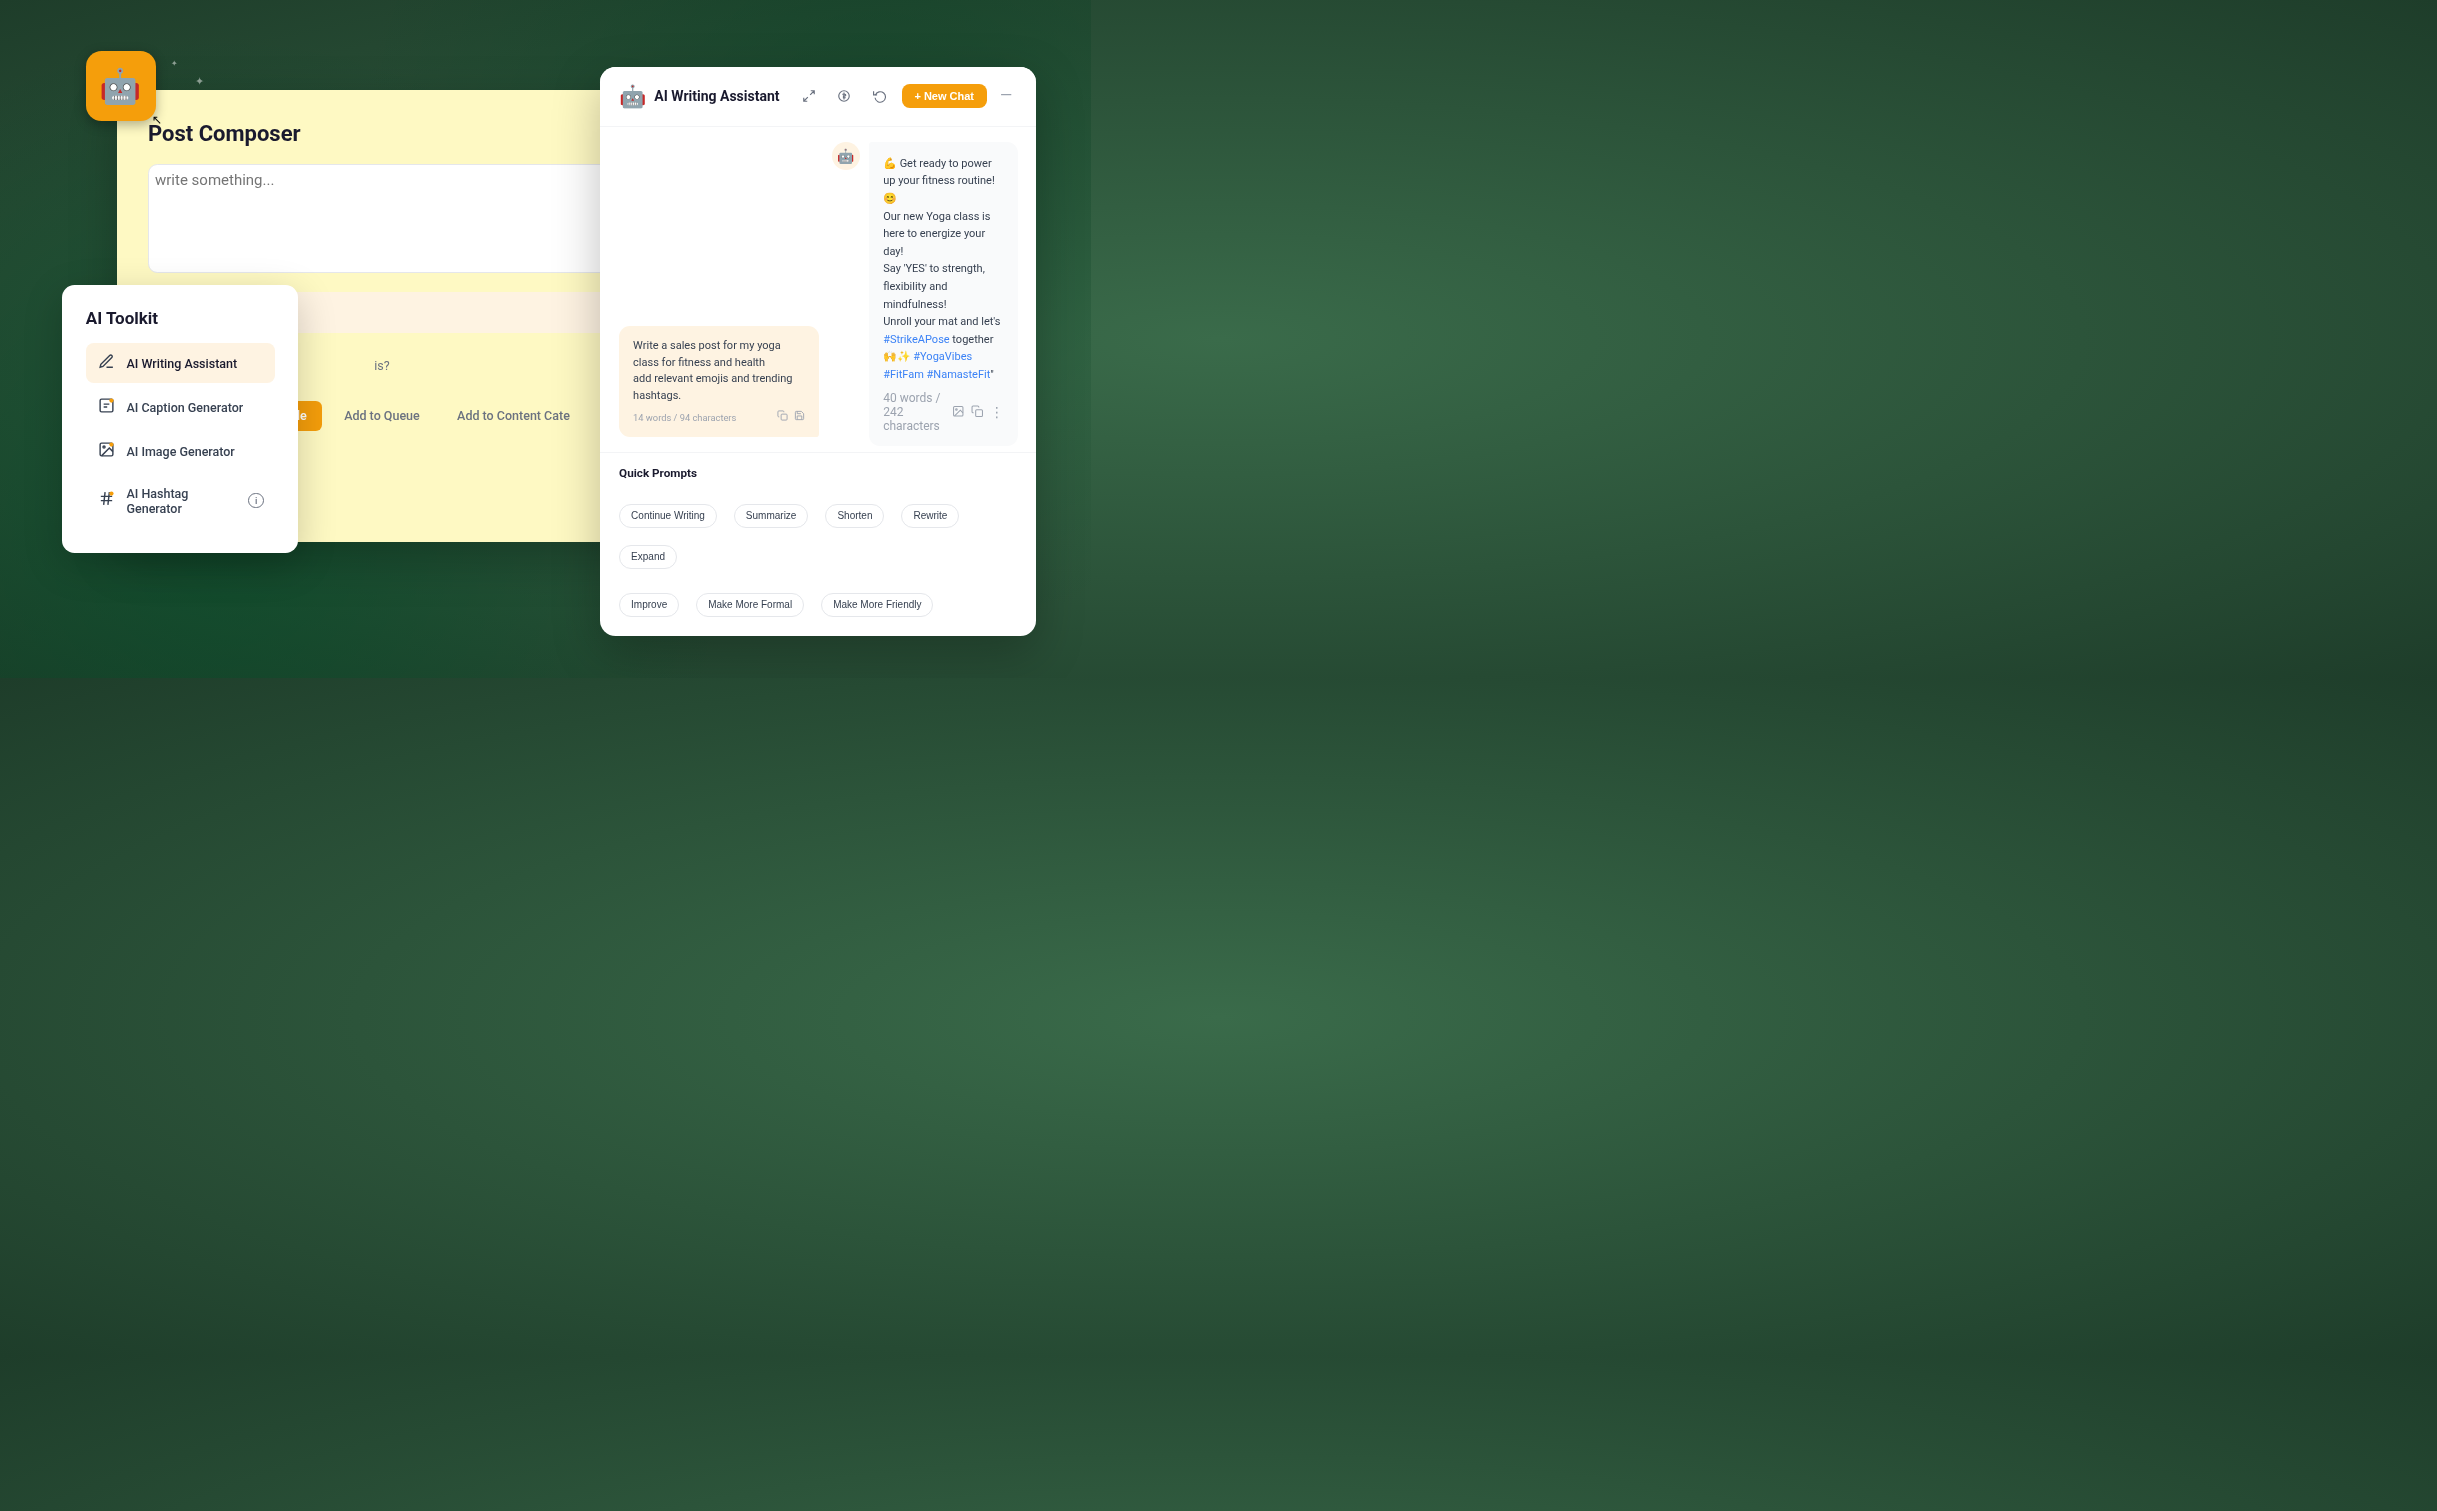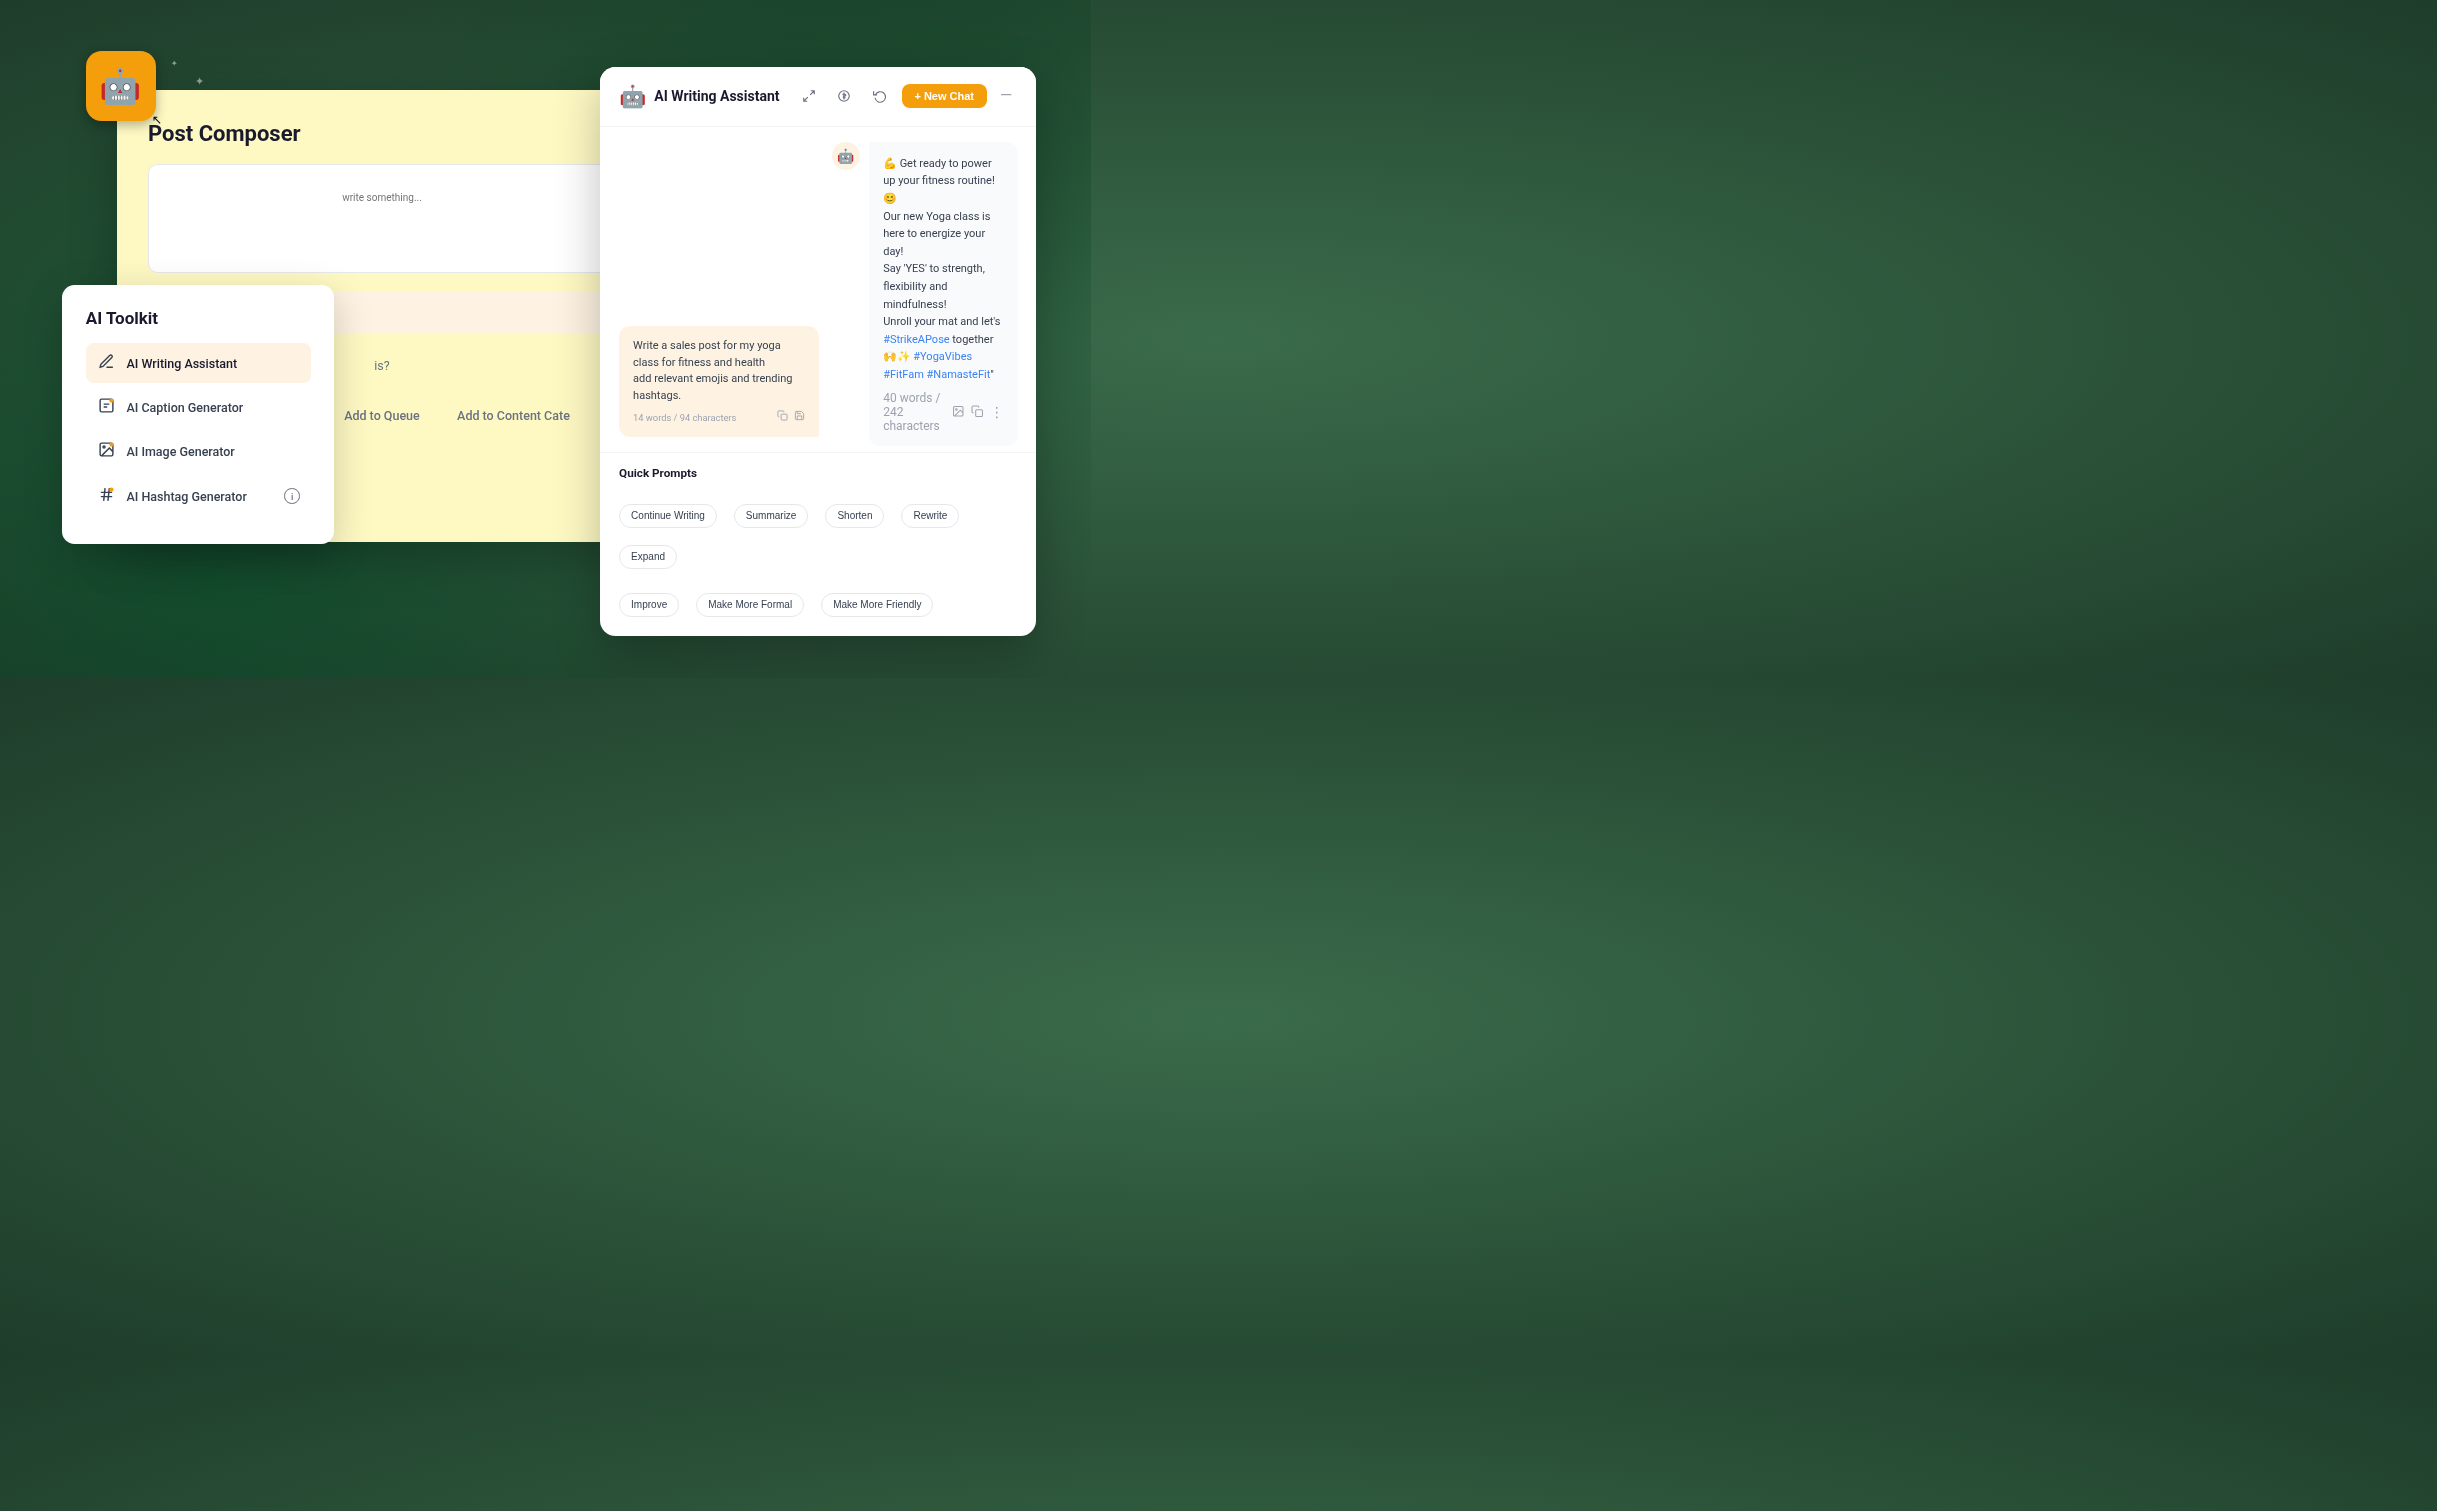--- a/index.html
+++ b/index.html
@@ -60,28 +60,27 @@
       font-weight: 700;
       color: #1a1a2e;
       margin-bottom: 18.7px;
     }
 
     .composer-textarea {
       width: 100%;
       height: 109px;
       border: 1.2px solid #e5e7eb;
       border-radius: 9.3px;
-      padding: 27px;
-      font-size: 10px;
+      padding: 6px;
+      font-size: 15px;
       color: #9ca3af;
       resize: none;
       outline: none;
       font-family: inherit;
       margin-bottom: 15.6px;
-      text-align: center;
     }
 
     .utm-bar {
       background: #fef3e2;
       border-radius: 9.3px;
       padding: 12.5px 15.6px;
       display: flex;
       align-items: center;
       gap: 9.3px;
       margin-bottom: 15.6px;
@@ -132,21 +131,21 @@
       background: #f59e0b;
       color: #fff;
       font-weight: 600;
     }
 
     
     .toolkit-card {
       position: absolute;
       top: 257px;
       left: 23.4px;
-      width: 272px;
+      width: 236px;
       background: #fff;
       border-radius: 12.5px;
       box-shadow: 0 11.7px 39px rgba(0,0,0,0.2);
       padding: 23.4px;
       z-index: 8;
     }
 
     .toolkit-title {
       font-size: 17px;
       font-weight: 700;

